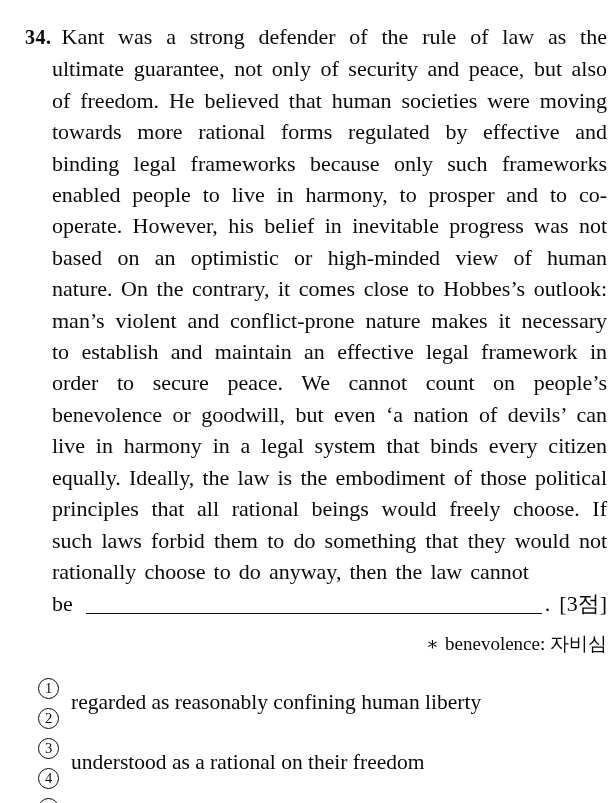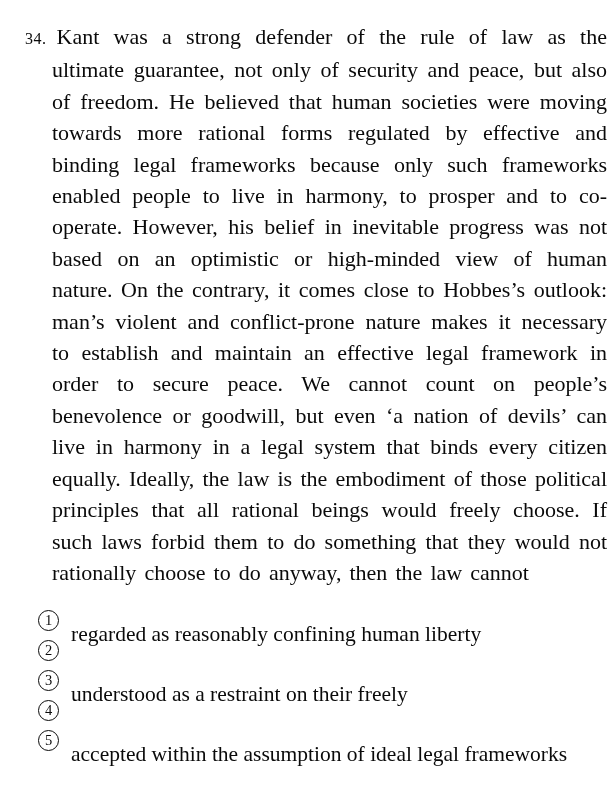--- a/index.html
+++ b/index.html
@@ -26,22 +26,22 @@
   .passage {
     margin: 0;
     padding-left: 27px;
     text-indent: -27px;
     text-align: justify;
     font-size: 22px;
     line-height: 31.4px;
     word-spacing: 2.6px;
   }
   .qnum {
-    font-weight: normal;
-    font-size: 16px;
+    font-weight: bold;
+    font-size: 20px;
     padding-right: 10px;
     letter-spacing: 0.5px;
   }
   .blank-line {
     display: flex;
     align-items: flex-end;
     margin-left: 27px;
     font-size: 22px;
     line-height: 31.4px;
     height: 32px;
@@ -98,38 +98,47 @@
 </style>
 </head>
 <body>
 
 <div class="page">
 
   <div class="question">
 
     <p class="passage"><span class="qnum">34.</span><span class="ptext">Kant was a strong defender of the rule of law as the ultimate guarantee, not only of security and peace, but also of freedom. He believed that human societies were moving towards more rational forms regulated by effective and binding legal frameworks because only such frameworks enabled people to live in harmony, to prosper and to co-operate. However, his belief in inevitable progress was not based on an optimistic or high-minded view of human nature. On the contrary, it comes close to Hobbes’s outlook: man’s violent and conflict-prone nature makes it necessary to establish and maintain an effective legal framework in order to secure peace. We cannot count on people’s benevolence or goodwill, but even ‘a nation of devils’ can live in harmony in a legal system that binds every citizen equally. Ideally, the law is the embodiment of those political principles that all rational beings would freely choose. If such laws forbid them to do something that they would not rationally choose to do anyway, then the law cannot</span></p>
 
+    <div class="blank-line">
+      <span>be</span>
+      <span class="blank"></span>
+      <span>.</span>
+      <span class="score">[3점]</span>
+    </div>
 
+    <div class="footnote">
+      <span class="marker">∗</span><span>benevolence: 자비심</span>
+    </div>
 
   </div>
 
   <div class="options">
 
     <div class="option">
       <span class="circle">1</span>
       <span class="otext">regarded as reasonably confining human liberty</span>
     </div>
 
     <div class="option">
       <span class="circle">2</span>
     </div>
 
     <div class="option">
       <span class="circle">3</span>
-      <span class="otext">understood as a restraint on their freely</span>
+      <span class="otext">understood as a rational on their freedom</span>
     </div>
 
     <div class="option">
       <span class="circle">4</span>
     </div>
 
     <div class="option">
       <span class="circle">5</span>
       <span class="otext">accepted within the assumption of ideal legal frameworks</span>
     </div>

